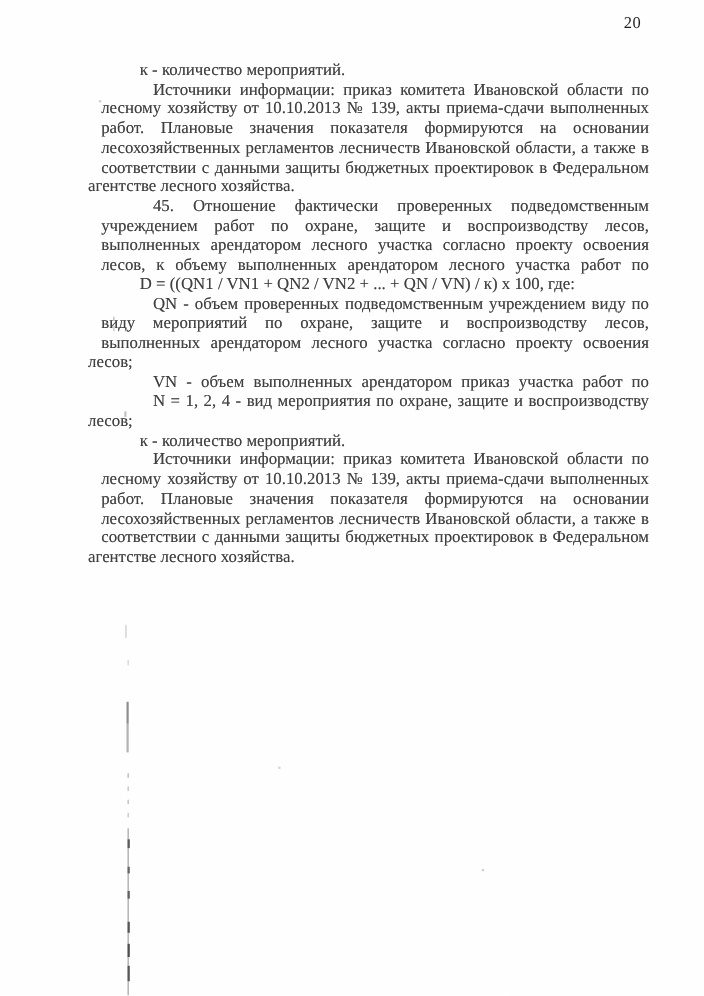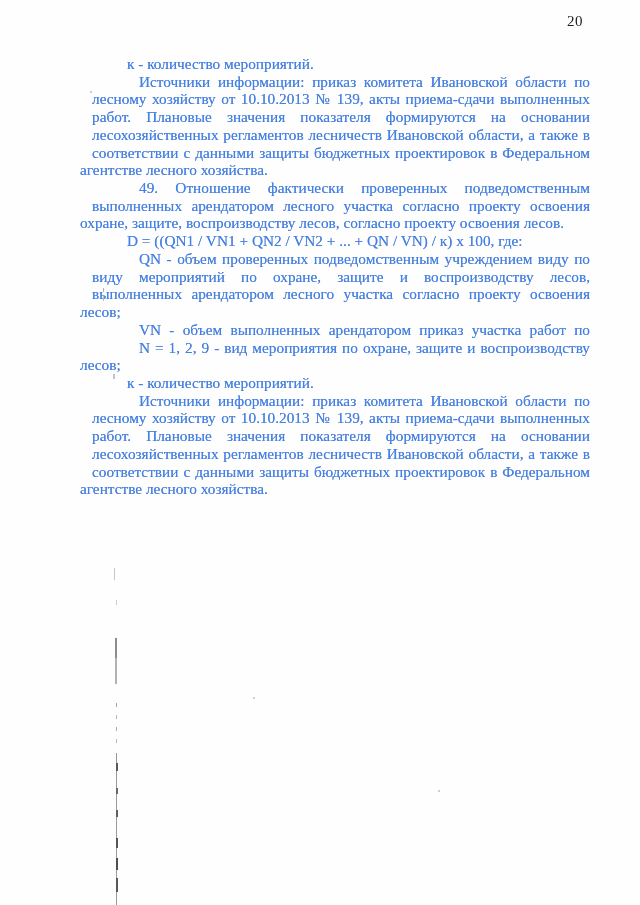--- a/index.html
+++ b/index.html
@@ -32,51 +32,52 @@
   .ind { padding-left:47px; }
   .artifact-layer { position:absolute; left:0; top:0; width:640px; height:905px; pointer-events:none; }
   .artifact { position:absolute; }
 </style>
 </head>
 <body>
 
 <div class="page" style="background: rgb(254, 254, 254); padding-left: 32px;">
   <div class="page-number">20</div>
 
-  <div class="doc" style="color: #3b82f6;">
+  <div class="doc" style="color: #404040;">
       <div class="para">
         <div class="line tl ind">к - количество мероприятий.</div>
       </div>
       <div class="para">
         <div class="line tj ind">Источники информации: приказ комитета Ивановской области по</div>
         <div class="line tj">лесному хозяйству от 10.10.2013 № 139, акты приема-сдачи выполненных</div>
         <div class="line tj">работ. Плановые значения показателя формируются на основании</div>
         <div class="line tj">лесохозяйственных регламентов лесничеств Ивановской области, а также в</div>
         <div class="line tj">соответствии с данными защиты бюджетных проектировок в Федеральном</div>
         <div class="line tl">агентстве лесного хозяйства.</div>
       </div>
       <div class="para">
-        <div class="line tj ind">49. Отношение фактически проверенных подведомственным</div>
+        <div class="line tj ind">45. Отношение фактически проверенных подведомственным</div>
+        <div class="line tj">учреждением работ по охране, защите и воспроизводству лесов,</div>
         <div class="line tj">выполненных арендатором лесного участка согласно проекту освоения</div>
-        <div class="line tl">охране, защите, воспроизводству лесов, согласно проекту освоения лесов.</div>
+        <div class="line tj">лесов, к объему выполненных арендатором лесного участка работ по</div>
       </div>
       <div class="para">
         <div class="line tl ind">D = ((QN1 / VN1 + QN2 / VN2 + ... + QN / VN) / к) x 100, где:</div>
       </div>
       <div class="para">
         <div class="line tj ind">QN - объем проверенных подведомственным учреждением виду по</div>
         <div class="line tj">виду мероприятий по охране, защите и воспроизводству лесов,</div>
         <div class="line tj">выполненных арендатором лесного участка согласно проекту освоения</div>
         <div class="line tl">лесов;</div>
       </div>
       <div class="para">
         <div class="line tj ind">VN - объем выполненных арендатором приказ участка работ по</div>
       </div>
       <div class="para">
-        <div class="line tj ind">N = 1, 2, 9 - вид мероприятия по охране, защите и воспроизводству</div>
+        <div class="line tj ind">N = 1, 2, 4 - вид мероприятия по охране, защите и воспроизводству</div>
         <div class="line tl">лесов;</div>
       </div>
       <div class="para">
         <div class="line tl ind">к - количество мероприятий.</div>
       </div>
       <div class="para">
         <div class="line tj ind">Источники информации: приказ комитета Ивановской области по</div>
         <div class="line tj">лесному хозяйству от 10.10.2013 № 139, акты приема-сдачи выполненных</div>
         <div class="line tj">работ. Плановые значения показателя формируются на основании</div>
         <div class="line tj">лесохозяйственных регламентов лесничеств Ивановской области, а также в</div>

